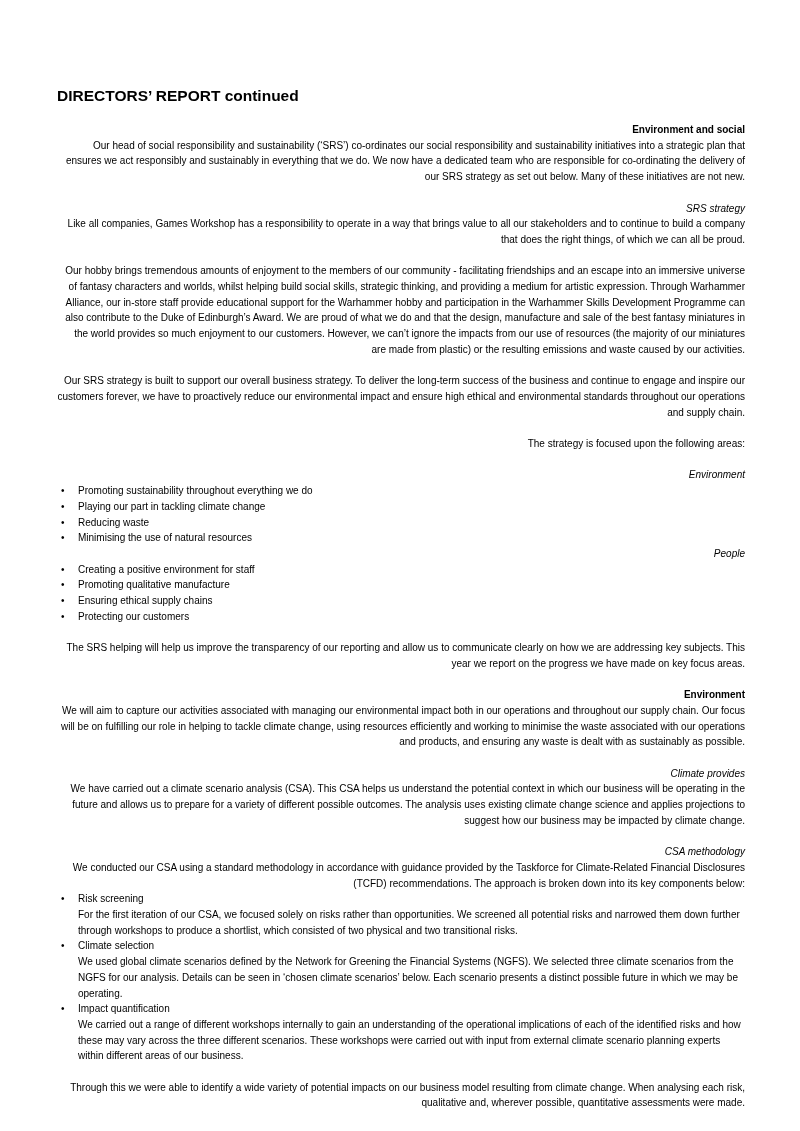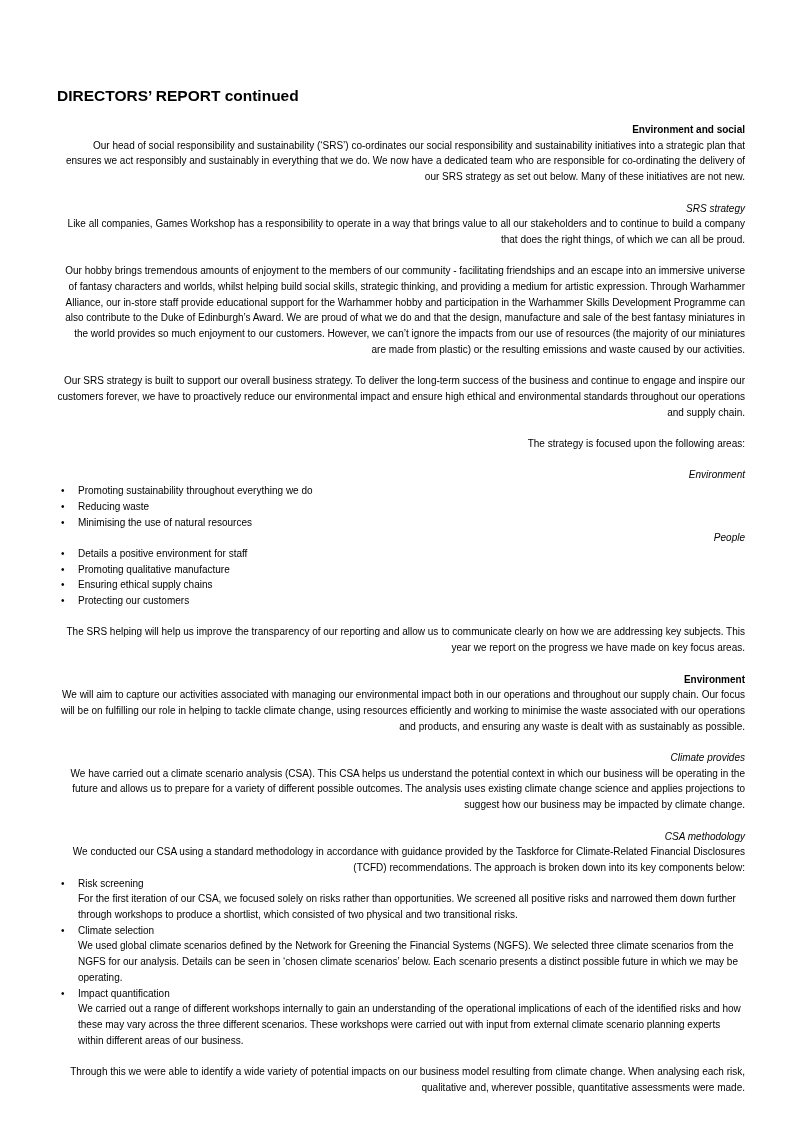--- a/index.html
+++ b/index.html
@@ -65,41 +65,42 @@
       <h3 class="blk h-bold tight">Environment and social</h3>
       <p class="blk p tight">Our head of social responsibility and sustainability (‘SRS’) co-ordinates our social responsibility and sustainability initiatives into a strategic plan that ensures we act responsibly and sustainably in everything that we do. We now have a dedicated team who are responsible for co-ordinating the delivery of our SRS strategy as set out below. Many of these initiatives are not new.</p>
       <h3 class="blk h-italic">SRS strategy</h3>
       <p class="blk p tight">Like all companies, Games Workshop has a responsibility to operate in a way that brings value to all our stakeholders and to continue to build a company that does the right things, of which we can all be proud.</p>
       <p class="blk p">Our hobby brings tremendous amounts of enjoyment to the members of our community - facilitating friendships and an escape into an immersive universe of fantasy characters and worlds, whilst helping build social skills, strategic thinking, and providing a medium for artistic expression. Through Warhammer Alliance, our in-store staff provide educational support for the Warhammer hobby and participation in the Warhammer Skills Development Programme can also contribute to the Duke of Edinburgh’s Award. We are proud of what we do and that the design, manufacture and sale of the best fantasy miniatures in the world provides so much enjoyment to our customers. However, we can’t ignore the impacts from our use of resources (the majority of our miniatures are made from plastic) or the resulting emissions and waste caused by our activities.</p>
       <p class="blk p">Our SRS strategy is built to support our overall business strategy. To deliver the long-term success of the business and continue to engage and inspire our customers forever, we have to proactively reduce our environmental impact and ensure high ethical and environmental standards throughout our operations and supply chain.</p>
       <p class="blk p">The strategy is focused upon the following areas:</p>
       <h3 class="blk h-italic">Environment</h3>
       <ul class="doc-list tight">
         <li>Promoting sustainability throughout everything we do</li>
+        <li>Playing our part in tackling climate change</li>
         <li>Reducing waste</li>
         <li>Minimising the use of natural resources</li>
       </ul>
       <h3 class="blk h-italic tight">People</h3>
       <ul class="doc-list tight">
-        <li>Details a positive environment for staff</li>
+        <li>Creating a positive environment for staff</li>
         <li>Promoting qualitative manufacture</li>
         <li>Ensuring ethical supply chains</li>
         <li>Protecting our customers</li>
       </ul>
       <p class="blk p">The SRS helping will help us improve the transparency of our reporting and allow us to communicate clearly on how we are addressing key subjects. This year we report on the progress we have made on key focus areas.</p>
       <h3 class="blk h-bold">Environment</h3>
       <p class="blk p tight">We will aim to capture our activities associated with managing our environmental impact both in our operations and throughout our supply chain. Our focus will be on fulfilling our role in helping to tackle climate change, using resources efficiently and working to minimise the waste associated with our operations and products, and ensuring any waste is dealt with as sustainably as possible.</p>
       <h3 class="blk h-italic">Climate provides</h3>
       <p class="blk p tight">We have carried out a climate scenario analysis (CSA). This CSA helps us understand the potential context in which our business will be operating in the future and allows us to prepare for a variety of different possible outcomes. The analysis uses existing climate change science and applies projections to suggest how our business may be impacted by climate change.</p>
       <h3 class="blk h-italic">CSA methodology</h3>
       <p class="blk p tight">We conducted our CSA using a standard methodology in accordance with guidance provided by the Taskforce for Climate-Related Financial Disclosures (TCFD) recommendations. The approach is broken down into its key components below:</p>
       <ul class="doc-list tight">
         <li>
           <div>Risk screening</div>
-          <div>For the first iteration of our CSA, we focused solely on risks rather than opportunities. We screened all positive risks and narrowed them down further through workshops to produce a shortlist, which consisted of two physical and two transitional risks.</div>
+          <div>For the first iteration of our CSA, we focused solely on risks rather than opportunities. We screened all potential risks and narrowed them down further through workshops to produce a shortlist, which consisted of two physical and two transitional risks.</div>
         </li>
         <li>
           <div>Climate selection</div>
           <div>We used global climate scenarios defined by the Network for Greening the Financial Systems (NGFS). We selected three climate scenarios from the NGFS for our analysis. Details can be seen in ‘chosen climate scenarios’ below. Each scenario presents a distinct possible future in which we may be operating.</div>
         </li>
         <li>
           <div>Impact quantification</div>
           <div>We carried out a range of different workshops internally to gain an understanding of the operational implications of each of the identified risks and how these may vary across the three different scenarios. These workshops were carried out with input from external climate scenario planning experts within different areas of our business.</div>
         </li>
       </ul>

